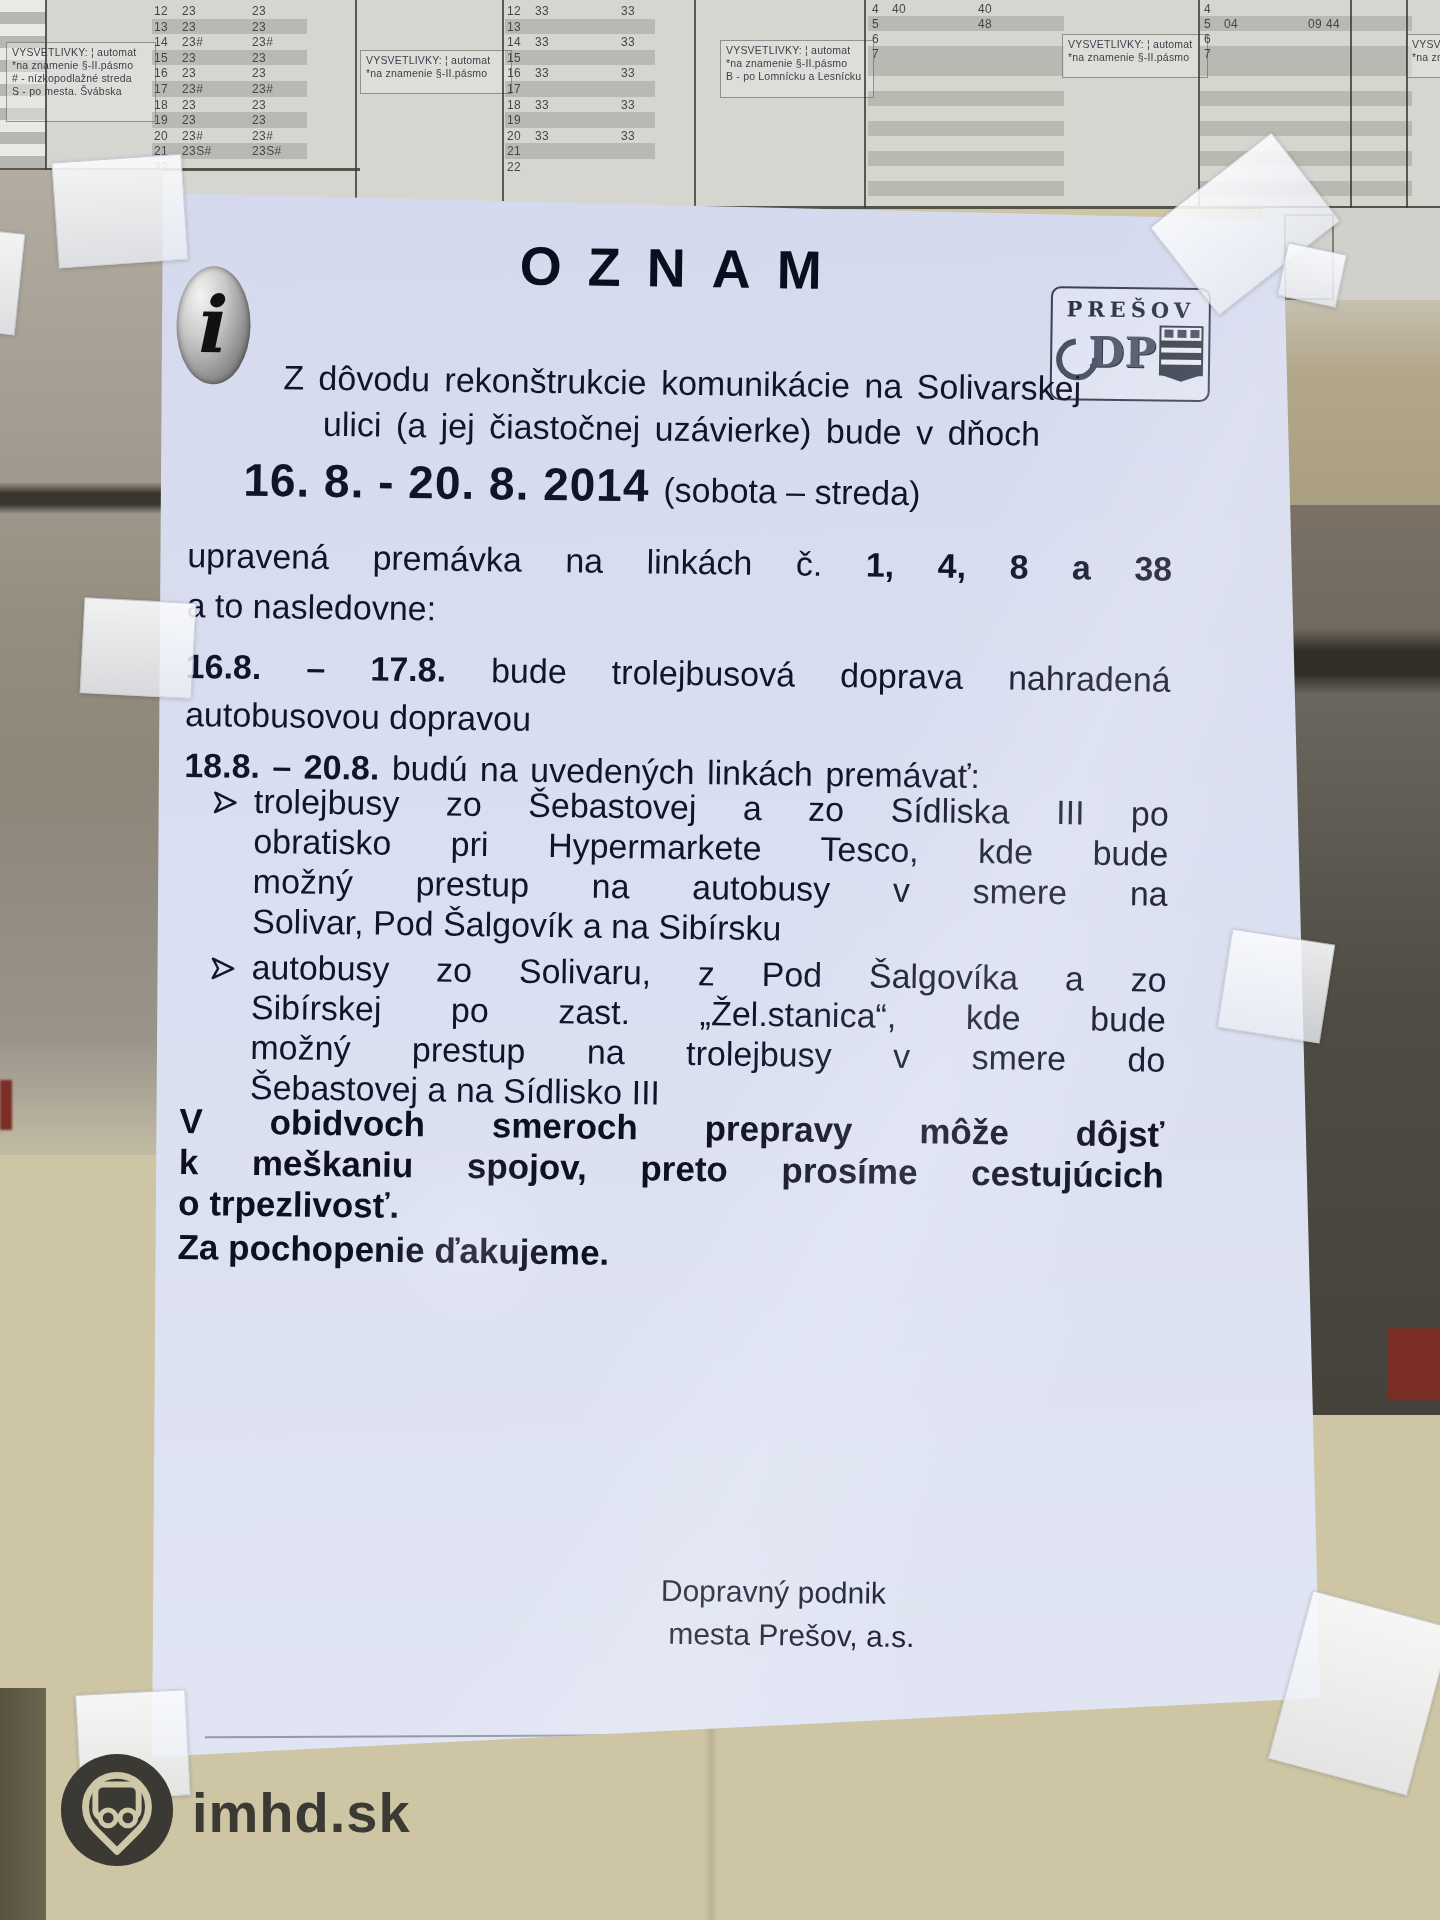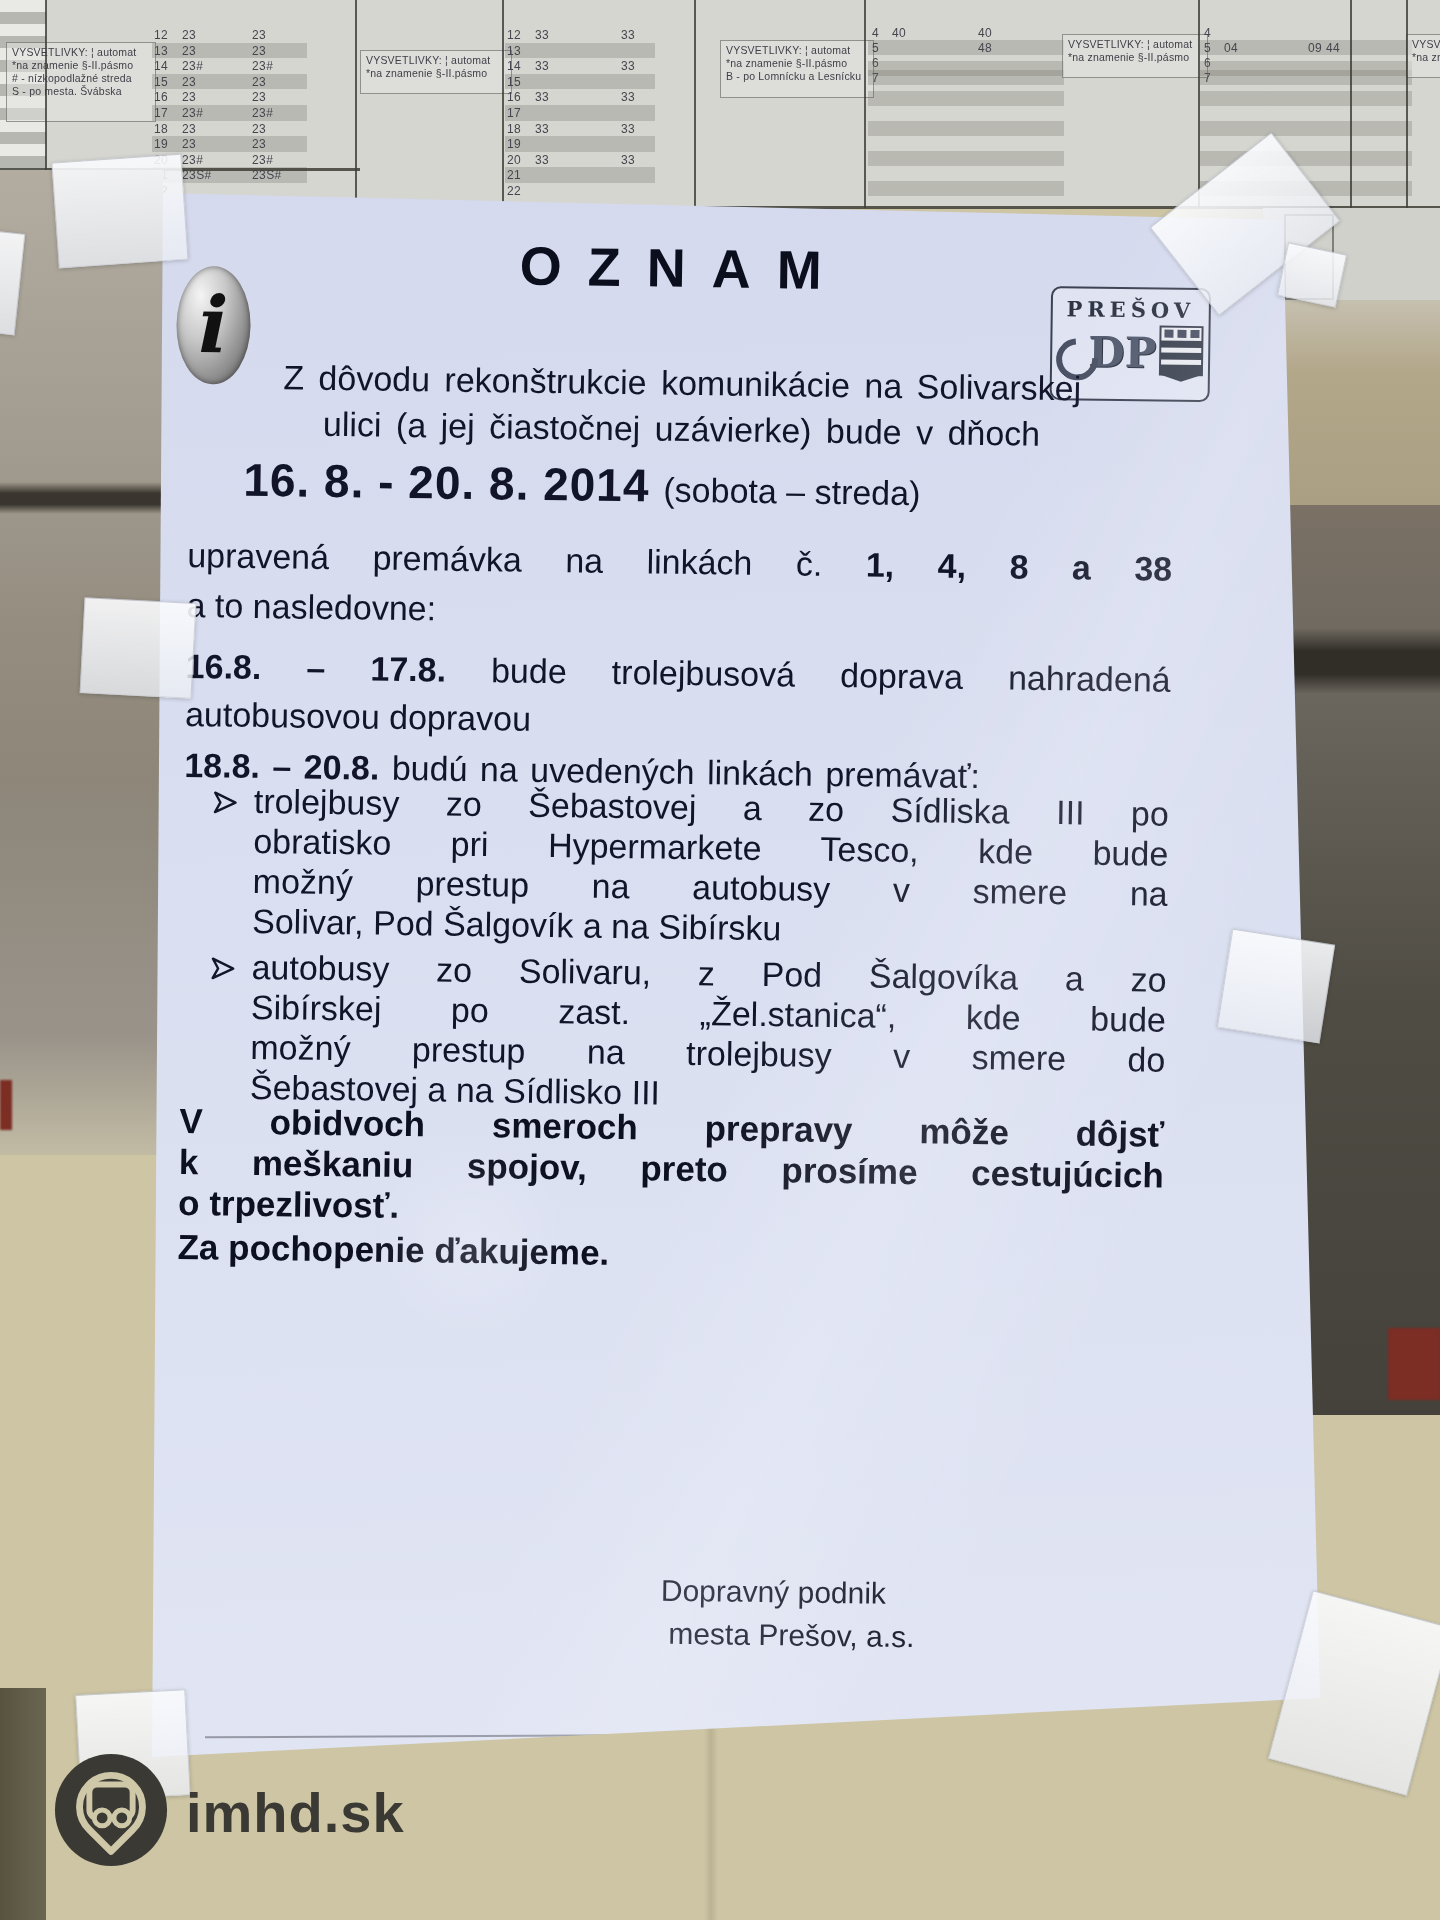--- a/index.html
+++ b/index.html
@@ -11,21 +11,21 @@
   .zebra{position:absolute;left:0;top:0;width:46px;height:170px;
     background:repeating-linear-gradient(180deg,#e9e9e5 0 12px,#b7b7b1 12px 24px);}
   .legend{position:absolute;border:1px solid rgba(80,80,78,.55);background:rgba(228,228,224,.55);
     padding:3px 5px;color:#3e3e48;filter:blur(.3px);}
   .lg-line{font-size:10.5px;line-height:13px;white-space:nowrap;letter-spacing:.2px;}
   #lg1{left:6px;top:42px;width:138px;height:72px;}
   #lg2{left:360px;top:50px;width:140px;height:36px;}
   #lg3{left:720px;top:40px;width:142px;height:50px;}
   #lg4{left:1062px;top:34px;width:134px;height:36px;}
   #lg5{left:1406px;top:34px;width:140px;height:36px;}
-  .tt{position:absolute;filter:blur(.35px);margin-top:24px;}
+  .tt{position:absolute;filter:blur(.35px);}
   #tb1{left:152px;top:3px;width:155px;height:172px;}
   #tb2{left:505px;top:3px;width:150px;height:172px;}
   #tb3{left:868px;top:1px;width:196px;height:62px;}
   #tb4{left:1200px;top:1px;width:212px;height:62px;}
   .tr{position:relative;height:15.6px;}
   #tb3 .tr,#tb4 .tr{height:15px;}
   .tr.shade{background:rgba(110,110,100,.28);padding-left:44px;}
   .c{position:absolute;top:1px;font-size:12px;color:#45454f;letter-spacing:.4px;white-space:nowrap;}
   .c0{left:2px;} .c1{left:30px;} #tb1 .c2{left:100px;} #tb2 .c2{left:116px;}
   #tb3 .c0,#tb4 .c0{left:4px;} #tb3 .c1,#tb4 .c1{left:24px;}
@@ -107,21 +107,21 @@
     border:1px solid rgba(125,130,145,.3);box-shadow:0 1px 4px rgba(0,0,0,.2);}
   #tape-tl{left:55px;top:158px;width:128px;height:104px;transform:rotate(-4deg);}
   #tape-sliver{left:-12px;top:232px;width:30px;height:100px;transform:rotate(6deg);}
   #tape-tr{left:1168px;top:168px;width:152px;height:110px;transform:rotate(-38deg);}
   #tape-tr2{left:1282px;top:248px;width:58px;height:52px;transform:rotate(12deg);}
   #tape-ml{left:82px;top:600px;width:110px;height:94px;transform:rotate(3deg);}
   #tape-mr{left:1224px;top:936px;width:102px;height:98px;transform:rotate(9deg);}
   #tape-bl{left:78px;top:1692px;width:108px;height:104px;transform:rotate(-3deg);}
   #tape-br{left:1288px;top:1606px;width:142px;height:172px;transform:rotate(15deg);}
   
-  .watermark{position:absolute;left:52px;top:1752px;display:flex;align-items:center;z-index:9;}
+  .watermark{position:absolute;left:58px;top:1752px;display:flex;align-items:center;z-index:9;}
   .wm-text{font-size:56px;font-weight:bold;color:#3b3933;margin-left:16px;letter-spacing:1px;}
 </style>
 </head>
 <body>
 
 <div class="scene">
 
   <div class="tt-strip">
     <div class="zebra"></div>
 

